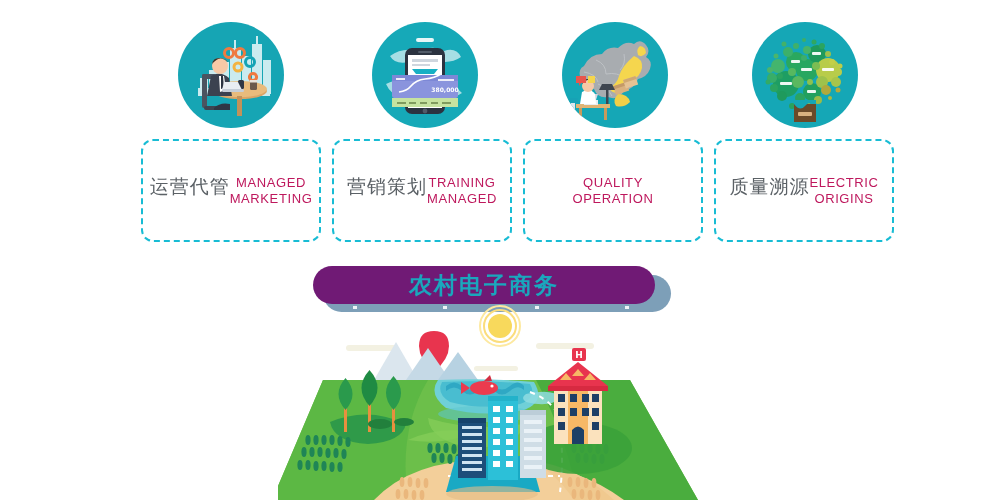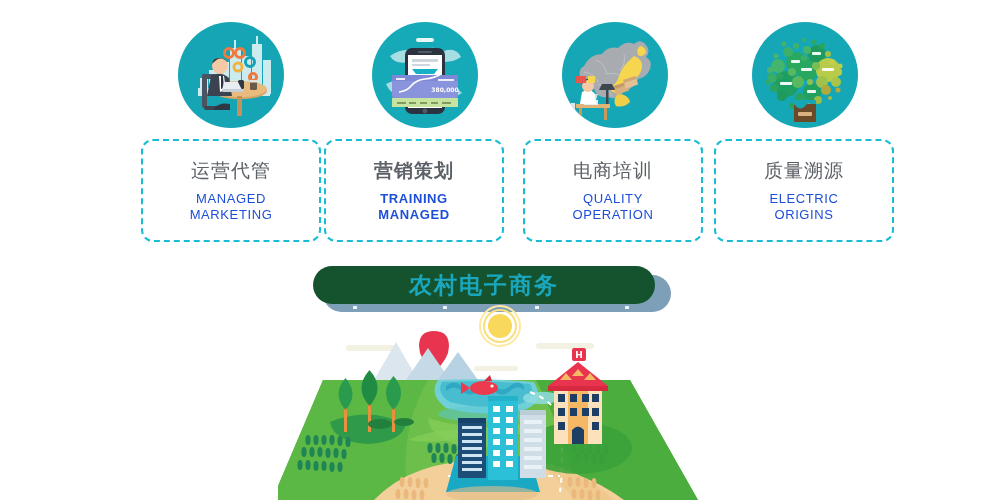--- a/index.html
+++ b/index.html
@@ -9,32 +9,32 @@
   
   .circle{position:absolute;width:106px;height:106px;border-radius:50%;overflow:hidden;}
   .c1{left:178px;top:22px;background:#16a5b4;}
   .c2{left:372px;top:22px;background:#16a9b8;}
   .c3{left:562px;top:22px;background:#15a7b6;}
   .c4{left:752px;top:22px;background:#15a7b6;}
   .circle svg{display:block;width:106px;height:106px;}
 
   
   .card{position:absolute;top:139px;height:103px;border:2px dashed #18bcd4;border-radius:12px;
-        box-sizing:border-box;display:flex;flex-direction:column;align-items:center;justify-content:center;}
+        box-sizing:border-box;display:flex;flex-direction:row;align-items:center;justify-content:center;}
   .k1{left:141px;width:180px;}
-  .k2{left:324px;width:180px;font-weight:bold;}
+  .k2{left:332px;width:180px;}
   .k3{left:523px;width:180px;}
   .k4{left:714px;width:180px;justify-content:center;}
   .card .cn{font-size:19px;color:#5b6166;letter-spacing:1px;margin-bottom:7px;font-family:"DejaVu Sans","Liberation Sans",sans-serif;}
-  .card .en{font-size:13px;color:#1d4ed8;line-height:16px;text-align:center;letter-spacing:.6px;}
+  .card .en{font-size:13px;color:#be185d;line-height:16px;text-align:center;letter-spacing:.6px;}
 
   
   #bannerWrap{position:absolute;left:313px;top:266px;width:358px;height:46px;}
   #bannerShadow{position:absolute;left:10px;top:9px;width:348px;height:37px;background:#7d9fb8;border-radius:19px;}
-  #bannerFace{position:absolute;left:0;top:0;width:342px;height:38px;background:#14532d;border-radius:19px;
+  #bannerFace{position:absolute;left:0;top:0;width:342px;height:38px;background:#701a75;border-radius:19px;
               display:flex;align-items:center;justify-content:center;}
   #bannerFace .t{font-size:23px;font-weight:bold;color:#1aa7bd;letter-spacing:2px;
                  font-family:"DejaVu Sans","Liberation Sans",sans-serif;}
   .dashmark{position:absolute;top:40px;width:4px;height:3px;background:#eef3f6;}
 
   
   #scene{position:absolute;left:278px;top:300px;width:420px;height:200px;}
   #scene svg{display:block;}
 </style>
 </head>
@@ -264,21 +264,20 @@
     </div>
   </div>
   <div class="card k2">
     <div class="cn">营销策划</div>
     <div class="en">
       <div>TRAINING</div>
       <div>MANAGED</div>
     </div>
   </div>
   <div class="card k3">
-    <div class="cn">电商培训</div>
     <div class="en">
       <div>QUALITY</div>
       <div>OPERATION</div>
     </div>
   </div>
   <div class="card k4">
     <div class="cn">质量溯源</div>
     <div class="en">
       <div>ELECTRIC</div>
       <div>ORIGINS</div>

